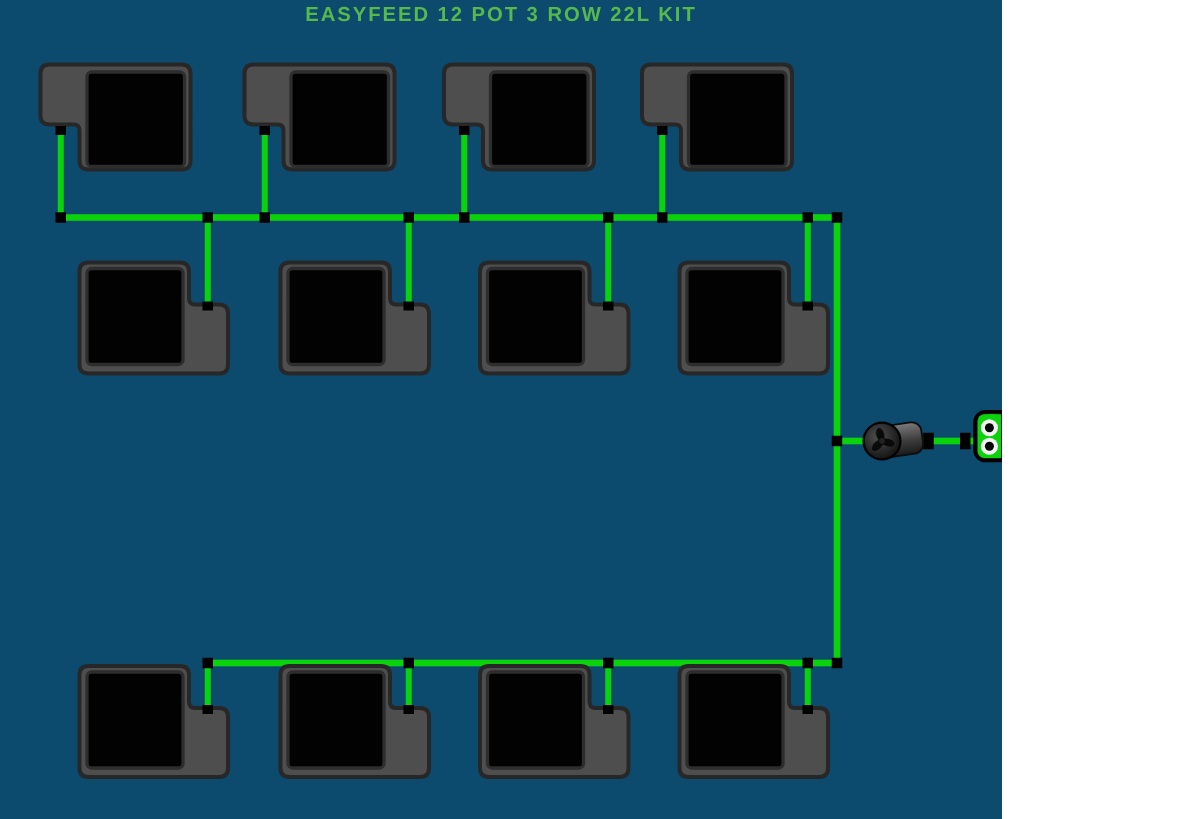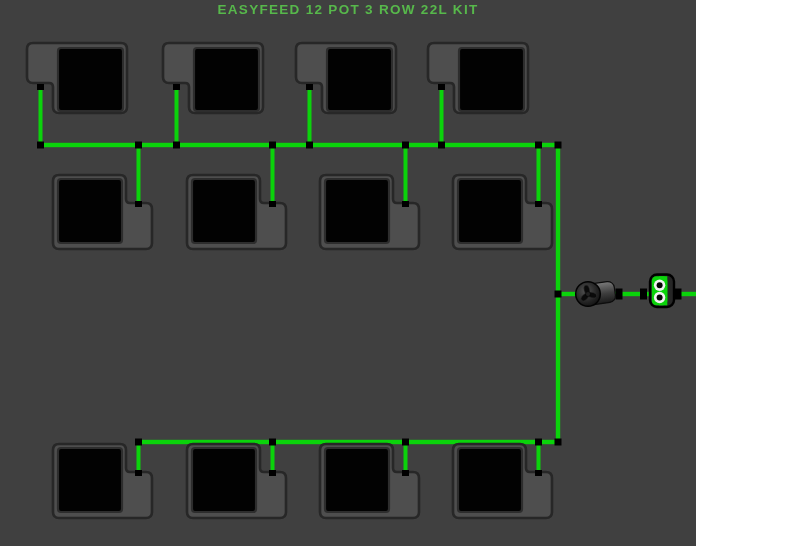--- a/index.html
+++ b/index.html
@@ -1,22 +1,21 @@
 <!DOCTYPE html>
 <html><head>
 <meta charset="utf-8">
 <style>
   html,body{margin:0;padding:0;background:#ffffff;}
   .canvas{
     position:relative;
     width:668px;height:546px;
-    background:#404040;
+    background:#0c4a6e;
     overflow:hidden;
     font-family:"Liberation Sans", sans-serif;
-    padding-left:28px;
   }
   .title{
     position:absolute;
     top:2px;left:0;width:100%;
     text-align:center;
     font-size:13.5px;
     font-weight:bold;
     letter-spacing:1.3px;
     color:#57b84b;
     user-select:none;

